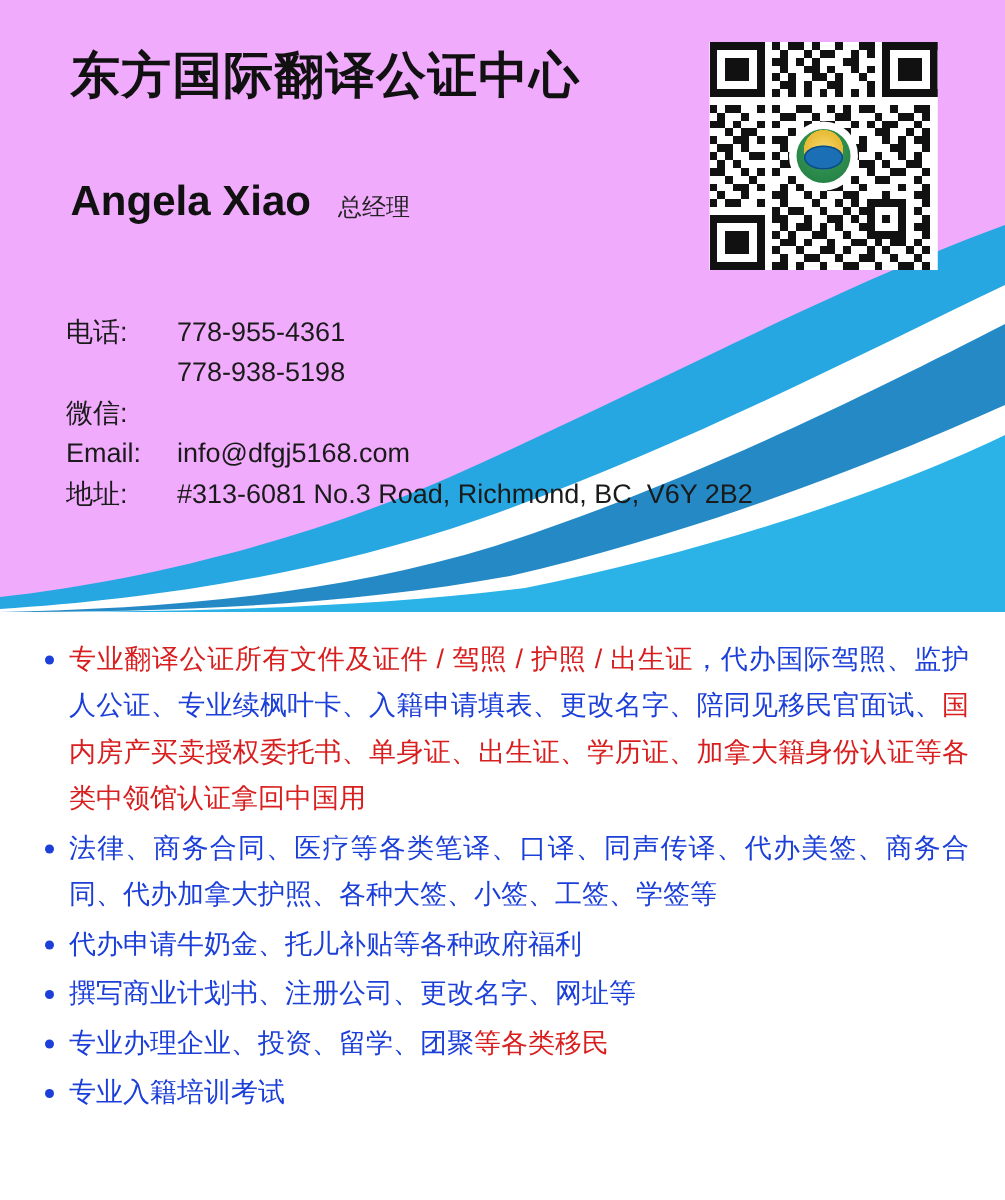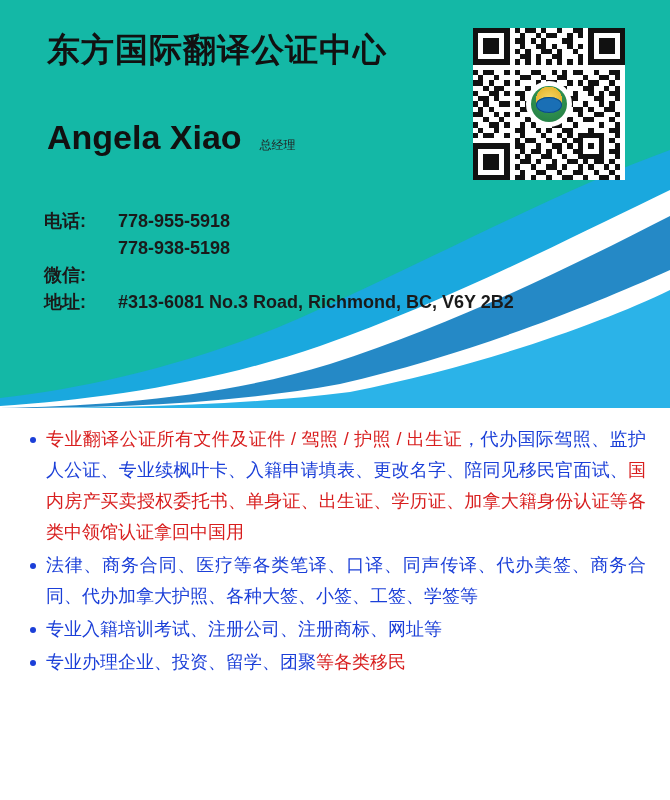--- a/index.html
+++ b/index.html
@@ -19,21 +19,21 @@
     height: 800px;
     background: #ffffff;
     overflow: hidden;
   }
 
   
   .top-section {
     position: relative;
     width: 670px;
     height: 408px;
-    background: #14b8a6;
+    background: #f0abfc;
     overflow: hidden;
   }
 
   .company-name {
     position: absolute;
     left: 47px;
     top: 28px;
     font-size: 33px;
     font-weight: bold;
     color: #111111;
@@ -42,40 +42,39 @@
   }
 
   .person-row {
     position: absolute;
     left: 47px;
     top: 118px;
     display: flex;
     align-items: baseline;
   }
   .person-name {
-    font-size: 34px;
+    font-size: 28px;
     font-weight: bold;
     color: #111111;
     white-space: nowrap;
   }
   .person-title {
-    font-size: 12px;
+    font-size: 16px;
     color: #222222;
     margin-left: 18px;
     white-space: nowrap;
   }
 
   .contact-block {
     position: absolute;
     left: 44px;
     top: 208px;
     font-size: 18px;
     color: #1a1a1a;
     line-height: 27px;
-    font-weight: bold;
   }
   .contact-line {
     white-space: nowrap;
     display: flex;
   }
   .contact-label {
     display: inline-block;
     min-width: 74px;
   }
   .contact-value {
@@ -194,28 +193,32 @@
     <div class="company-name">东方国际翻译公证中心</div>
 
     <div class="person-row">
       <div class="person-name">Angela Xiao</div>
       <div class="person-title">总经理</div>
     </div>
 
     <div class="contact-block">
       <div class="contact-line">
         <span class="contact-label">电话:</span>
-        <span class="contact-value">778-955-5918</span>
+        <span class="contact-value">778-955-4361</span>
       </div>
       <div class="contact-line indent">
         <span class="contact-label">电话:</span>
         <span class="contact-value">778-938-5198</span>
       </div>
       <div class="contact-line">
         <span class="contact-label">微信:</span>
+      </div>
+      <div class="contact-line">
+        <span class="contact-label">Email:</span>
+        <span class="contact-value">info@dfgj5168.com</span>
       </div>
       <div class="contact-line">
         <span class="contact-label">地址:</span>
         <span class="contact-value">#313-6081 No.3 Road, Richmond, BC, V6Y 2B2</span>
       </div>
     </div>
 
     <div class="qr-wrap">
       <svg class="qr-canvas" viewBox="0 0 29 29" shape-rendering="crispEdges">
         <rect x="0" y="0" width="29" height="29" fill="#ffffff"></rect>
@@ -452,17 +455,19 @@
           <div class="qr-logo-globe"></div>
         </div>
       </div>
     </div>
 
   </div>
 
   <div class="services" id="services-list">
       <div class="service-item"><span class="red">专业翻译公证所有文件及证件 / 驾照 / 护照 / 出生证</span><span class="blue">，代办国际驾照、监护人公证、专业续枫叶卡、入籍申请填表、更改名字、陪同见移民官面试、</span><span class="red">国内房产买卖授权委托书、单身证、出生证、学历证、加拿大籍身份认证等各类中领馆认证拿回中国用</span></div>
       <div class="service-item"><span class="blue">法律、商务合同、医疗等各类笔译、口译、同声传译、代办美签、商务合同、代办加拿大护照、各种大签、小签、工签、学签等</span></div>
-      <div class="service-item"><span class="blue">专业入籍培训考试、注册公司、注册商标、网址等</span></div>
+      <div class="service-item"><span class="blue">代办申请牛奶金、托儿补贴等各种政府福利</span></div>
+      <div class="service-item"><span class="blue">撰写商业计划书、注册公司、更改名字、网址等</span></div>
       <div class="service-item"><span class="blue">专业办理企业、投资、留学、团聚</span><span class="red">等各类移民</span></div>
+      <div class="service-item"><span class="blue">专业入籍培训考试</span></div>
     </div>
 
 </div>
 
 </body></html>

